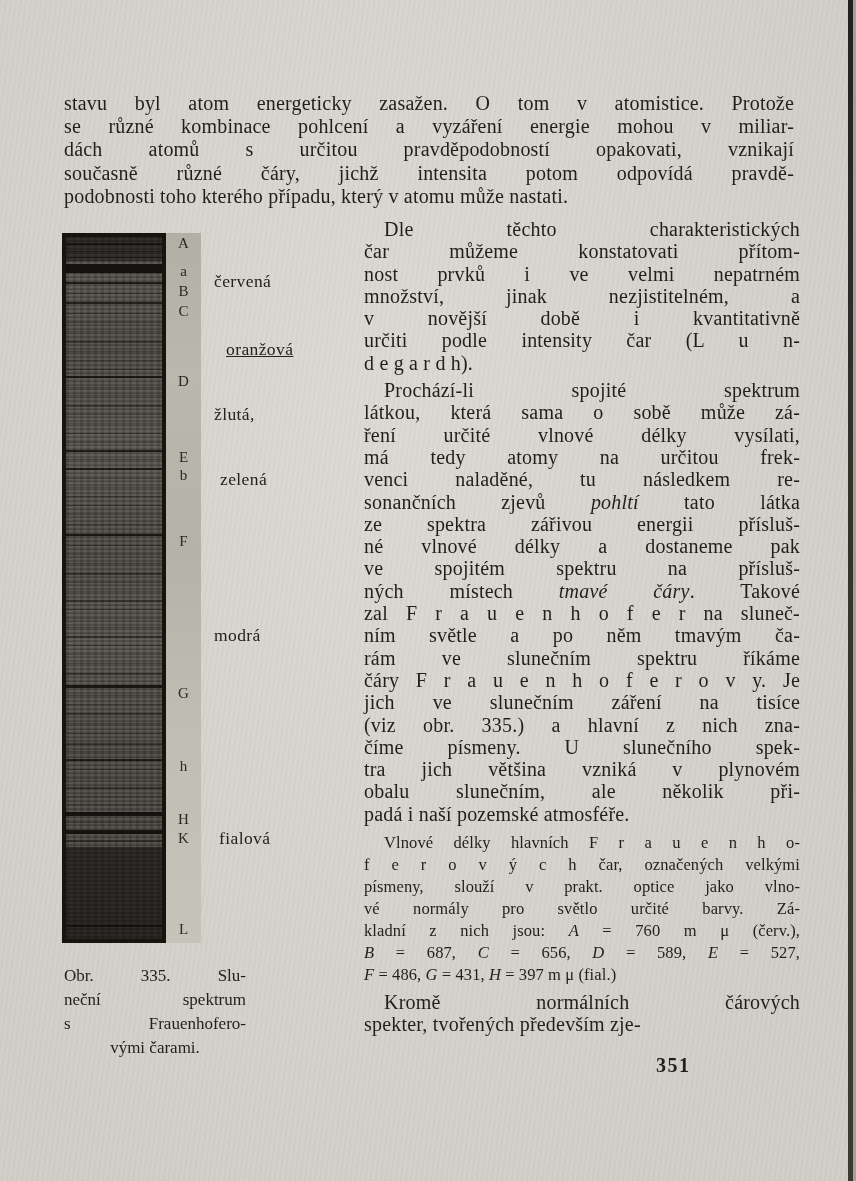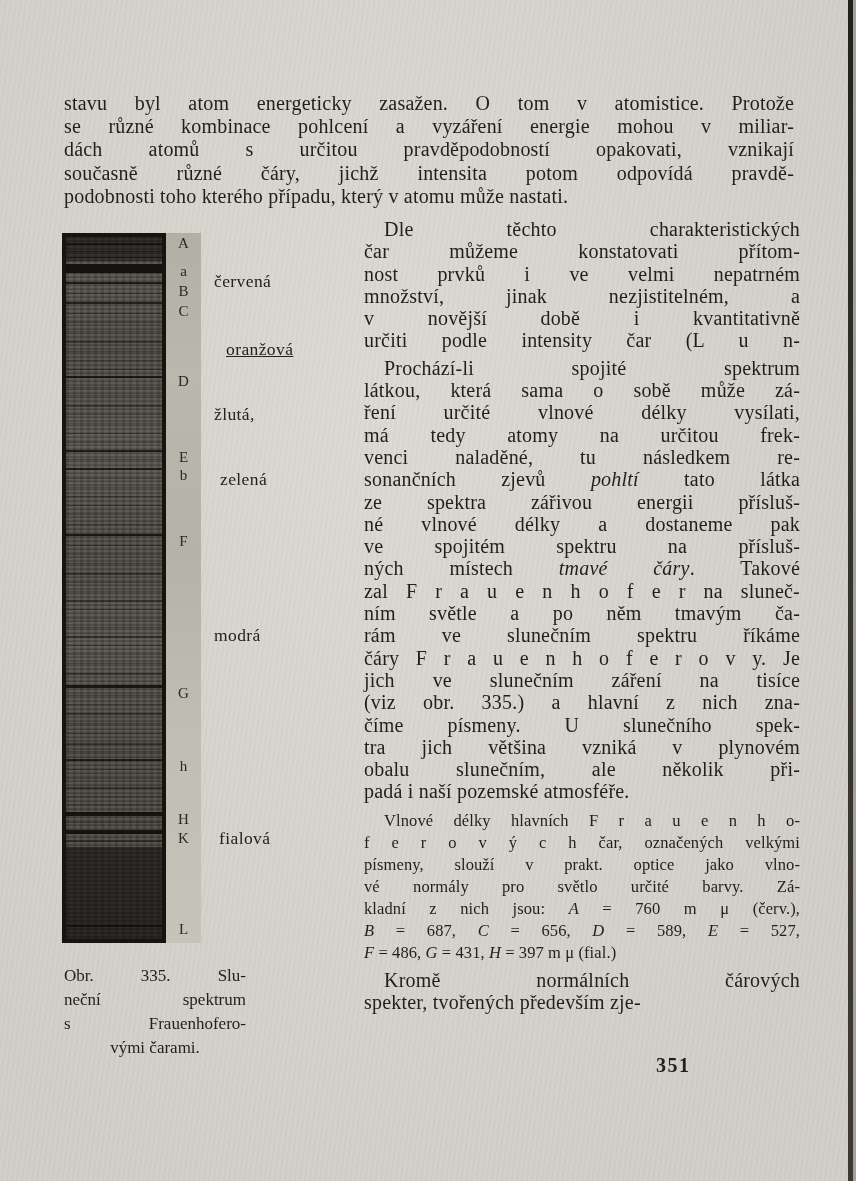--- a/index.html
+++ b/index.html
@@ -201,20 +201,21 @@
     </div>
 
   <div class="col-right">
     <div class="para">
         <div class="line ind">Dle těchto charakteristických</div>
         <div class="line">čar můžeme konstatovati přítom-</div>
         <div class="line">nost prvků i ve velmi nepatrném</div>
         <div class="line">množství, jinak nezjistitelném, a</div>
         <div class="line">v novější době i kvantitativně</div>
         <div class="line">určiti podle intensity čar (L u n-</div>
+        <div class="line last">d e g a r d h).</div>
       </div>
     <div class="para">
         <div class="line ind">Prochází-li spojité spektrum</div>
         <div class="line">látkou, která sama o sobě může zá-</div>
         <div class="line">ření určité vlnové délky vysílati,</div>
         <div class="line">má tedy atomy na určitou frek-</div>
         <div class="line">venci naladěné, tu následkem re-</div>
         <div class="line">sonančních zjevů <em>pohltí</em> tato látka</div>
         <div class="line">ze spektra zářivou energii přísluš-</div>
         <div class="line">né vlnové délky a dostaneme pak</div>

